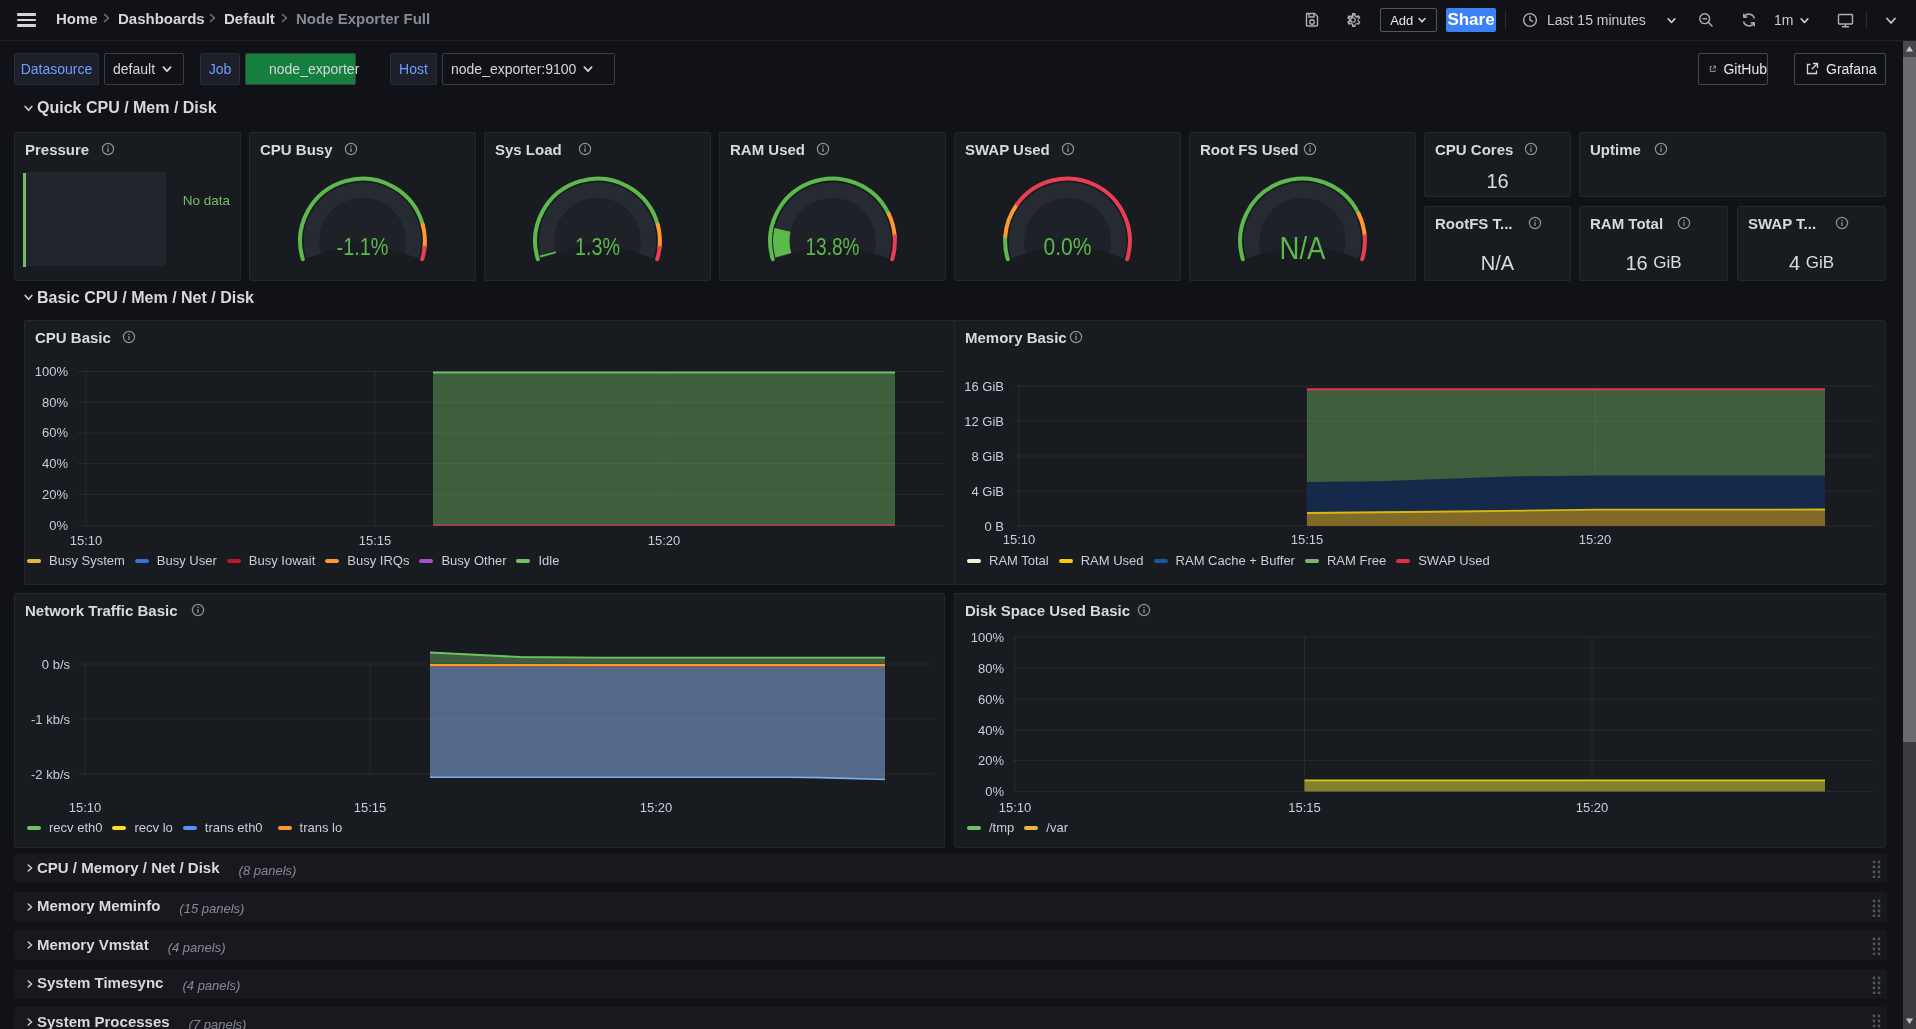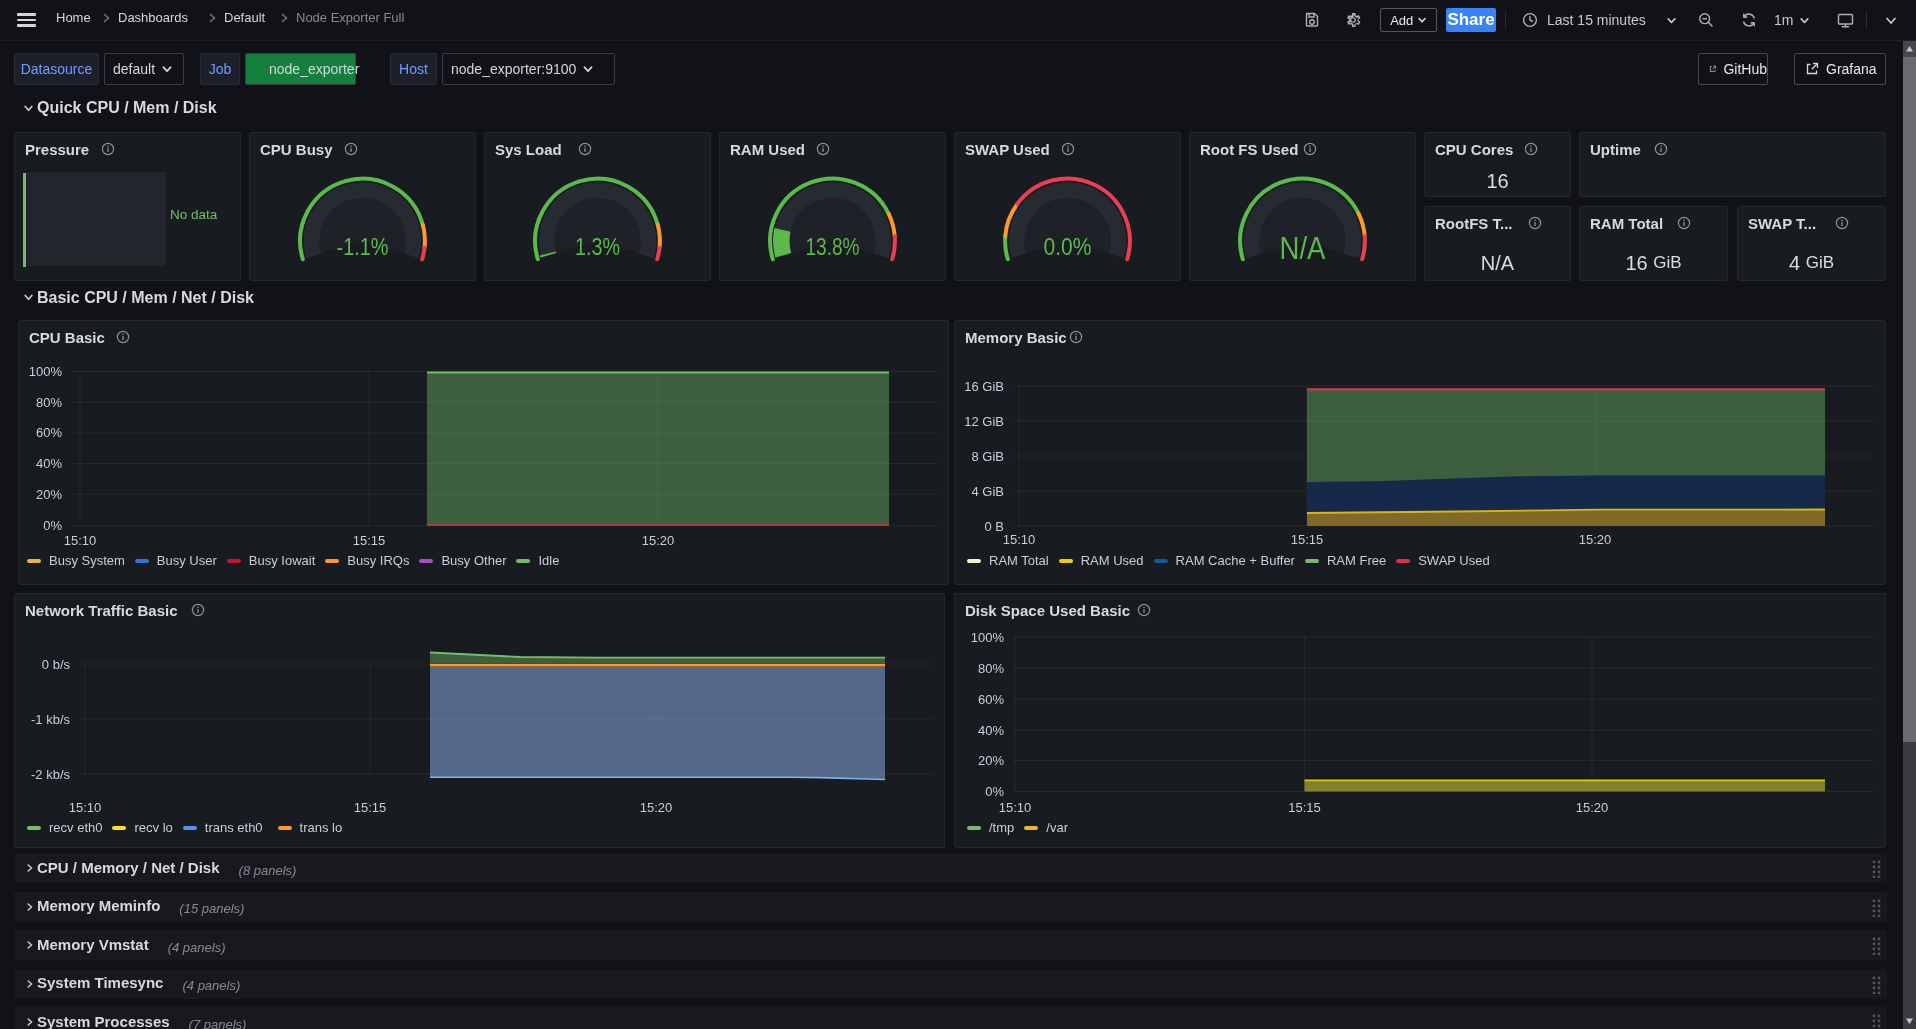--- a/index.html
+++ b/index.html
@@ -1,19 +1,19 @@
 <!DOCTYPE html>
 <html><head><meta charset="utf-8"><style>
 *{margin:0;padding:0;box-sizing:border-box}
 html,body{width:1916px;height:1029px;background:#111217;font-family:"Liberation Sans",sans-serif;overflow:hidden;position:relative}
 .p{position:absolute;background:#181b1f;border:1px solid #25272e;border-radius:2px}
 .pt{position:absolute;font-size:15px;font-weight:700;color:#d8d9df;white-space:nowrap}
 .sechdr{position:absolute;font-size:16px;font-weight:600;color:#d8d9df;white-space:nowrap}
 .rowhdr{position:absolute;background:#17191f;border-radius:2px}
-.crumb{font-size:13px;font-weight:400;color:#d5d6db}
+.crumb{font-size:15px;font-weight:700;color:#d5d6db}
 .dim{color:#878993}
 svg{display:block}
 </style></head><body>
 
 <div style="position:absolute;left:0;top:0;width:1916px;height:41px;background:#111217;border-bottom:1px solid #202127"></div>
 <div style="position:absolute;left:17px;top:13px;width:19px;height:2.6px;background:#d4d5da;border-radius:1px"></div>
 <div style="position:absolute;left:17px;top:18.5px;width:19px;height:2.6px;background:#d4d5da;border-radius:1px"></div>
 <div style="position:absolute;left:17px;top:24px;width:19px;height:2.6px;background:#d4d5da;border-radius:1px"></div>
 <div class="crumb" style="position:absolute;left:56px;top:10px">Home</div>
 <div class="crumb" style="position:absolute;left:118px;top:10px">Dashboards</div>
@@ -105,21 +105,21 @@
 <div class="sechdr" style="left:37px;top:289px">Basic CPU / Mem / Net / Disk</div>
 <div class="p" style="left:14px;top:132px;width:227px;height:149px">
     <div class="pt" style="left:10px;top:8px">Pressure</div>
     <svg style="position:absolute;left:86px;top:9px" width="14" height="14" viewBox="0 0 14 14">
       <circle cx="7" cy="7" r="5.6" fill="none" stroke="#8e9096" stroke-width="1.2"></circle>
       <rect x="6.35" y="6" width="1.3" height="4" fill="#8e9096"></rect>
       <rect x="6.35" y="3.6" width="1.3" height="1.5" fill="#8e9096"></rect>
     </svg>
     <div style="position:absolute;left:11px;top:39px;width:140px;height:94px;background:#22252b"></div>
     <div style="position:absolute;left:8px;top:40px;width:3px;height:94px;background:#73BF69"></div>
-    <div style="position:absolute;left:155px;top:74px;width:60px;text-align:left;font-size:13.5px;color:#73BF69">No data</div>
+    <div style="position:absolute;left:155px;top:60px;width:60px;text-align:right;font-size:13.5px;color:#73BF69">No data</div>
   </div>
 <div class="p" style="left:249px;top:132px;width:227px;height:149px">
     <div class="pt" style="left:10px;top:8px">CPU Busy</div>
     <svg style="position:absolute;left:94px;top:9px" width="14" height="14" viewBox="0 0 14 14">
       <circle cx="7" cy="7" r="5.6" fill="none" stroke="#8e9096" stroke-width="1.2"></circle>
       <rect x="6.35" y="6" width="1.3" height="4" fill="#8e9096"></rect>
       <rect x="6.35" y="3.6" width="1.3" height="1.5" fill="#8e9096"></rect>
     </svg>
     <svg width="225" height="147" viewBox="0 0 225 147" style="position:absolute;left:0;top:0">
       <path d="M 112.5 108 L 71.38 120.57 A 43 43 0 1 1 153.62 120.57 Z" fill="#1e2127"></path>
@@ -233,21 +233,21 @@
   </div>
 <div class="p" style="left:1737px;top:206px;width:149px;height:75px">
     <div class="pt" style="left:10px;top:8px">SWAP T...</div>
     <svg style="position:absolute;left:97px;top:9px" width="14" height="14" viewBox="0 0 14 14">
       <circle cx="7" cy="7" r="5.6" fill="none" stroke="#8e9096" stroke-width="1.2"></circle>
       <rect x="6.35" y="6" width="1.3" height="4" fill="#8e9096"></rect>
       <rect x="6.35" y="3.6" width="1.3" height="1.5" fill="#8e9096"></rect>
     </svg>
     <div style="position:absolute;left:0;top:42px;width:147px;height:28px;display:flex;align-items:center;justify-content:center;font-size:20px;font-weight:500;color:#dbdce1">4&nbsp;<span style="font-size:17px">GiB</span></div>
   </div>
-<div class="p" style="left:18px;top:320px;width:931px;height:265px">
+<div class="p" style="left:24px;top:320px;width:931px;height:265px">
     <div class="pt" style="left:10px;top:8px">CPU Basic</div>
     <svg style="position:absolute;left:97px;top:9px" width="14" height="14" viewBox="0 0 14 14">
       <circle cx="7" cy="7" r="5.6" fill="none" stroke="#8e9096" stroke-width="1.2"></circle>
       <rect x="6.35" y="6" width="1.3" height="4" fill="#8e9096"></rect>
       <rect x="6.35" y="3.6" width="1.3" height="1.5" fill="#8e9096"></rect>
     </svg>
     <svg width="929" height="263" viewBox="0 0 929 263" style="position:absolute;left:0;top:0" font-family="Liberation Sans, sans-serif">
       <line x1="52" y1="50.5" x2="919" y2="50.5" stroke="rgba(204,204,220,0.08)" stroke-width="1"></line>
       <text x="43" y="55.0" text-anchor="end" font-size="13" fill="#ccccdc">100%</text>
       <line x1="52" y1="81.2" x2="919" y2="81.2" stroke="rgba(204,204,220,0.08)" stroke-width="1"></line>

